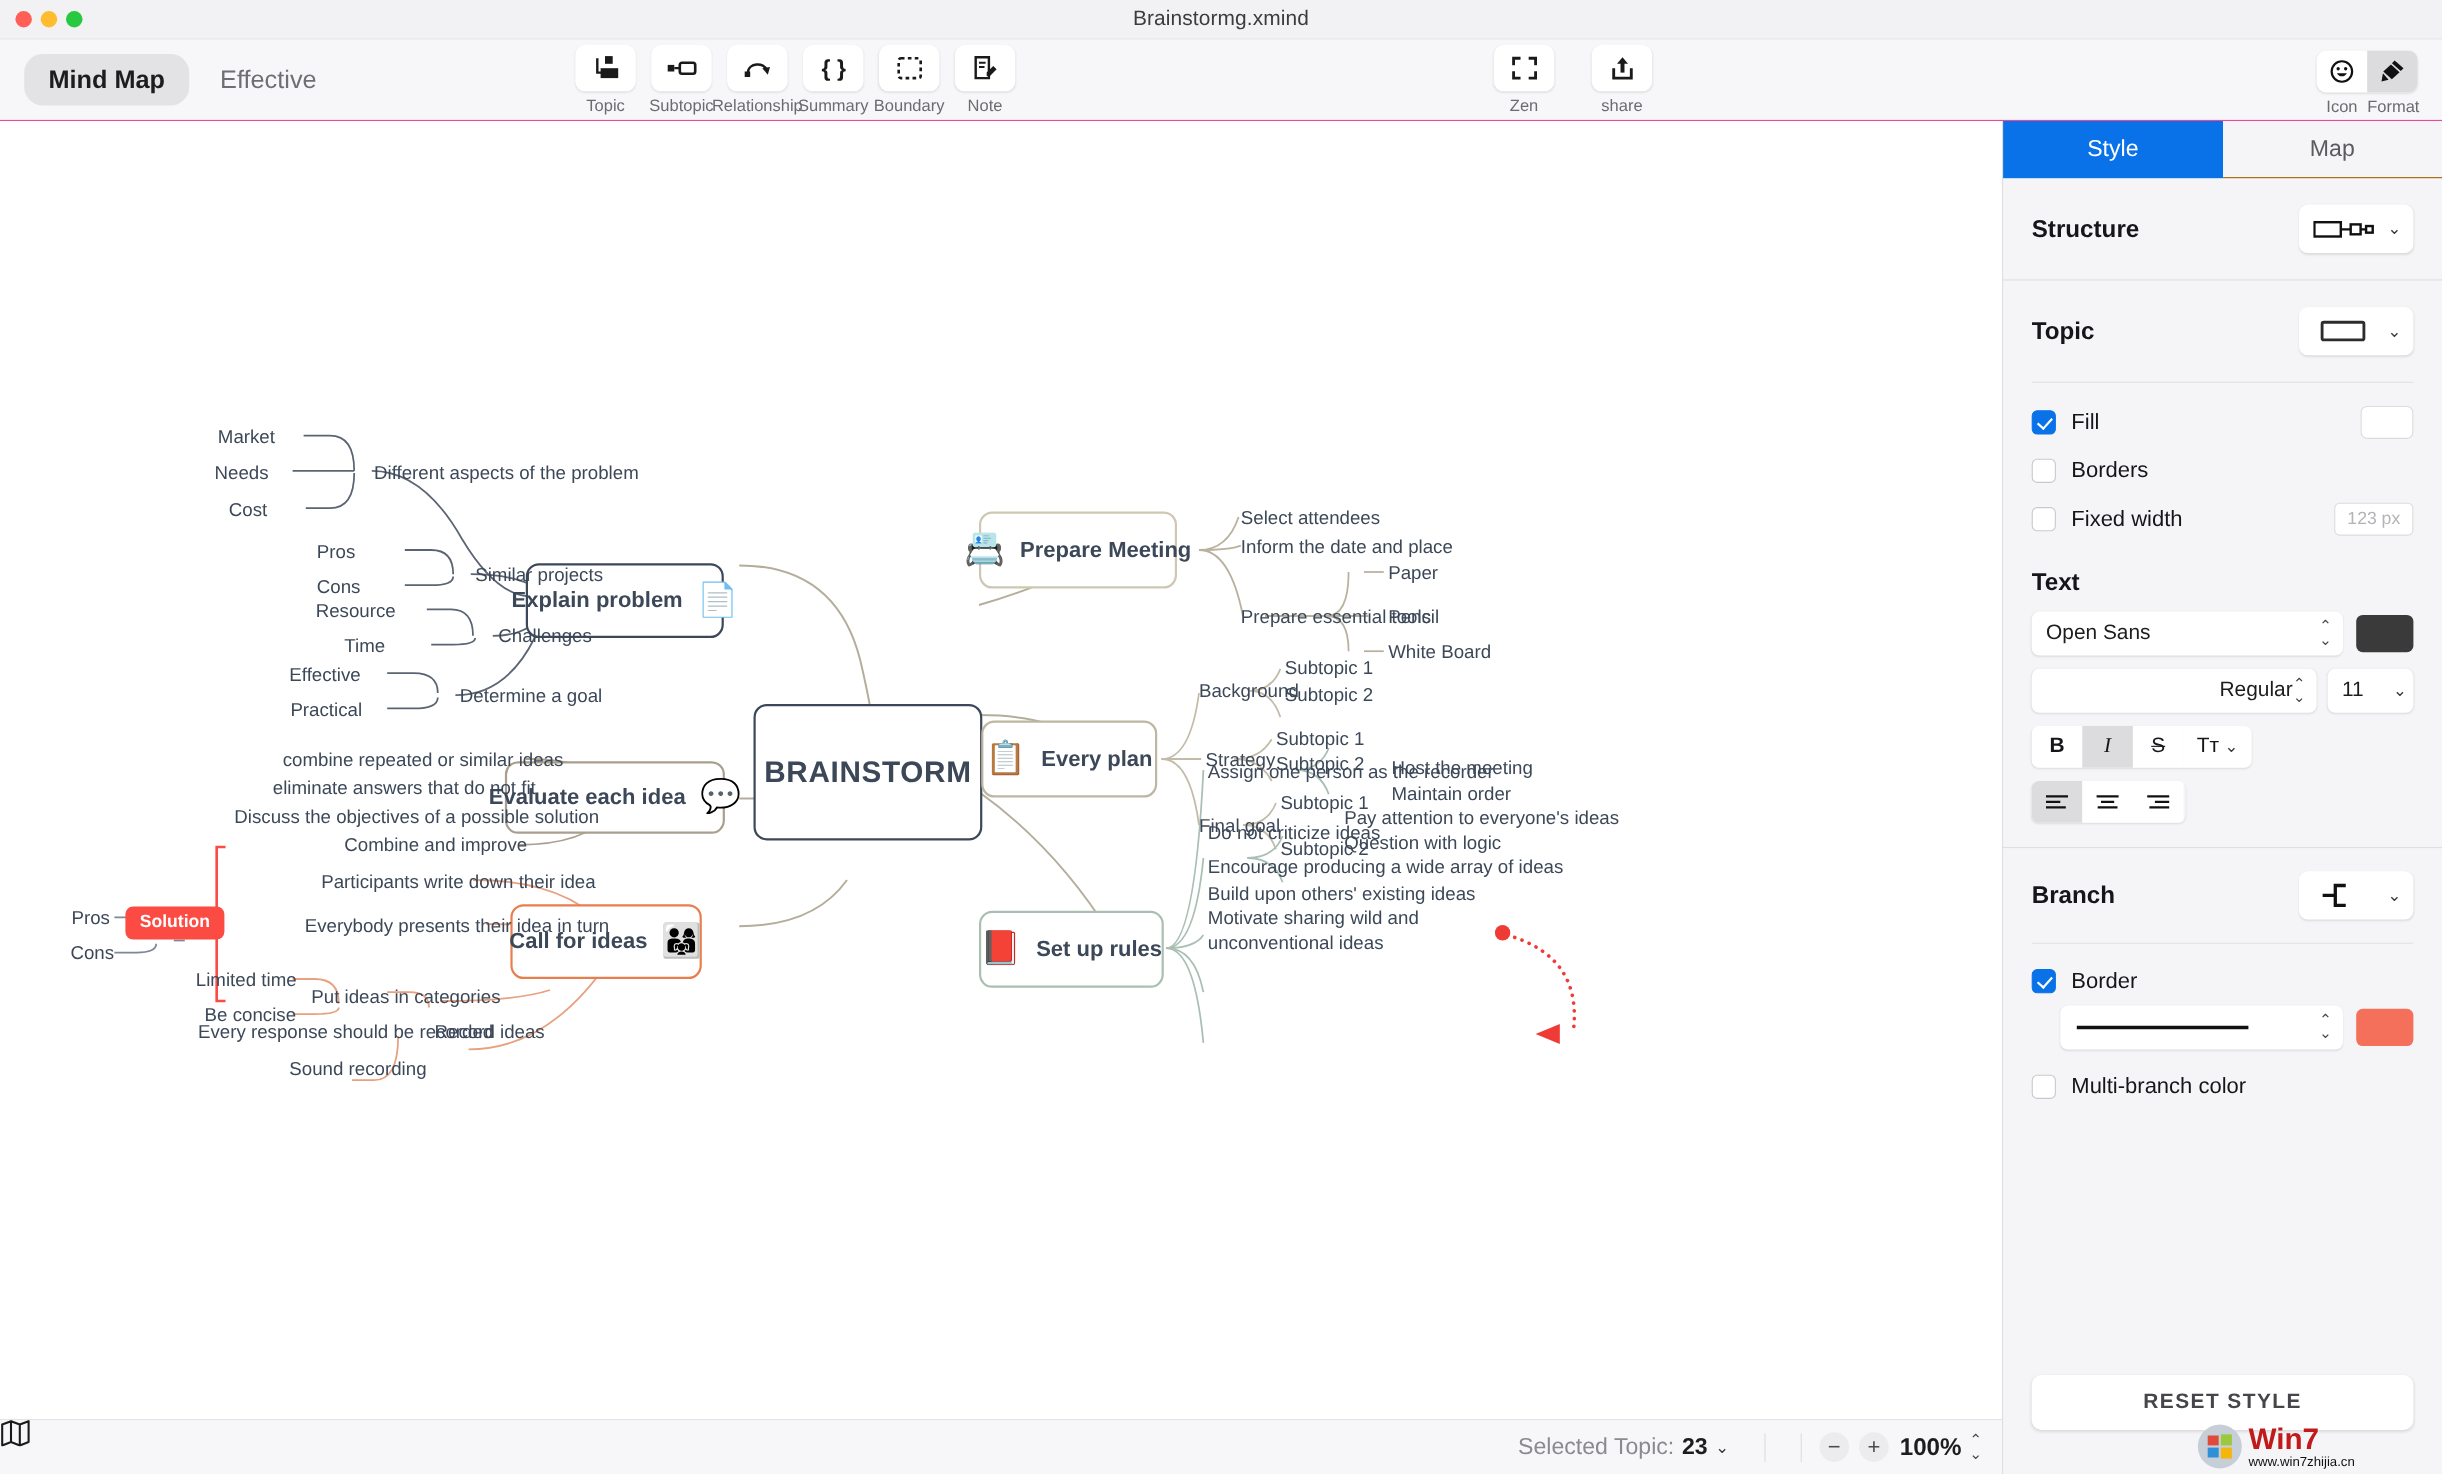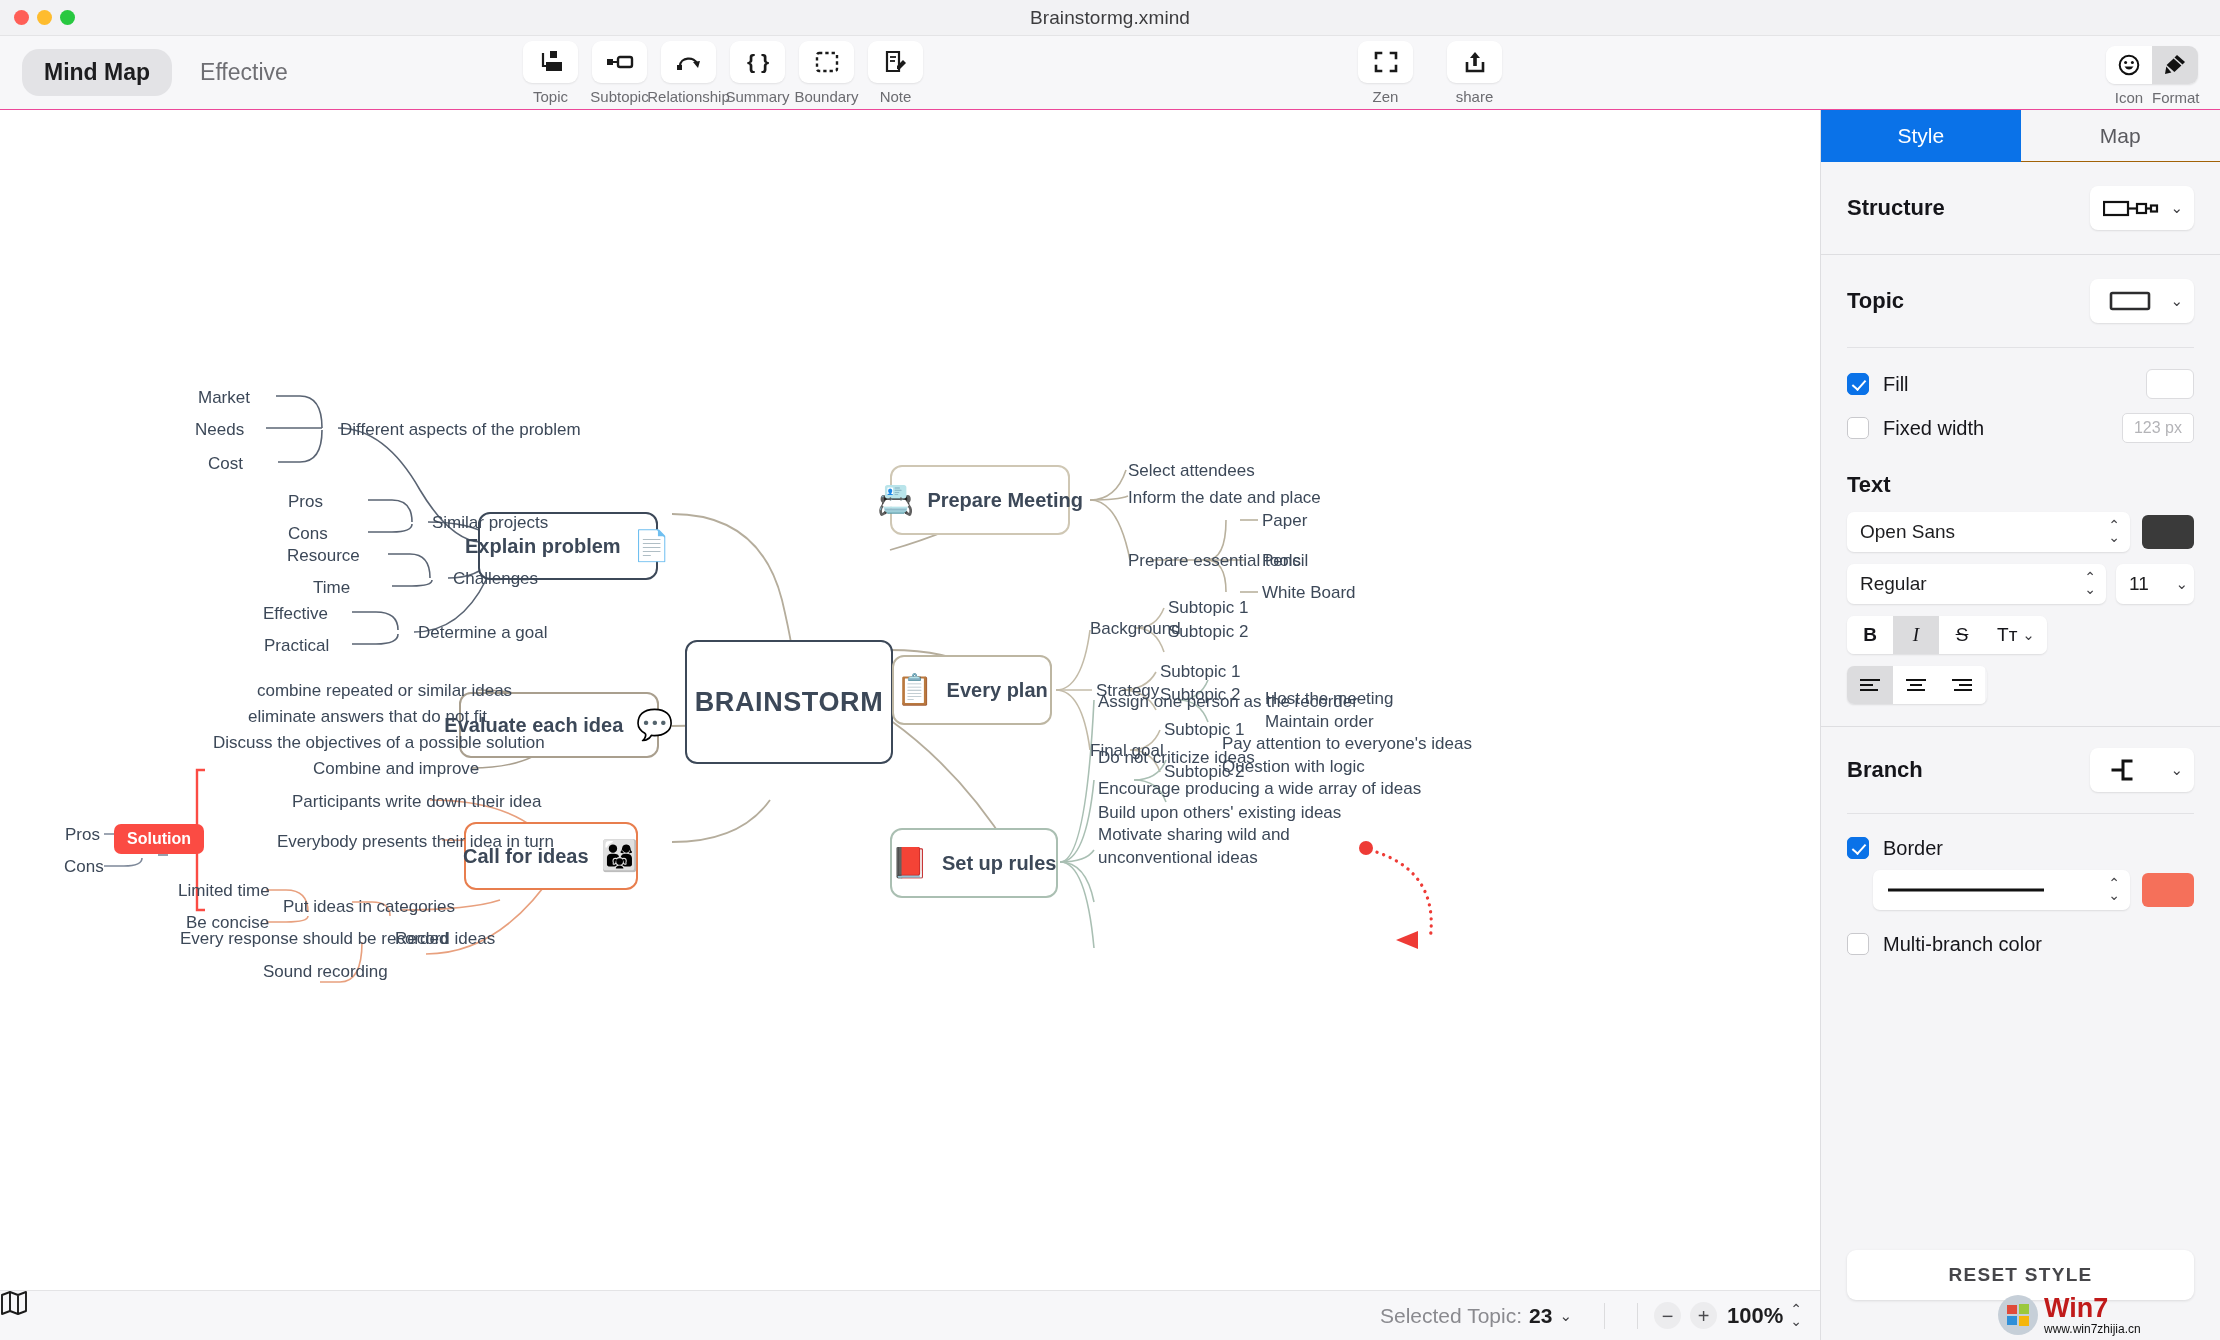--- a/index.html
+++ b/index.html
@@ -542,37 +542,41 @@
     </div>
     <div class="hr"></div>
 
     <div class="cbrow" style="margin-top:14px;">
       <div class="cb on"></div>
       <div class="cblabel">Fill</div>
       <div class="swatch"></div>
     </div>
     <div class="cbrow">
       <div class="cb"></div>
+      <div class="cblabel">Borders</div>
+    </div>
+    <div class="cbrow">
+      <div class="cb"></div>
       <div class="cblabel">Fixed width</div>
       <div class="fwbox">123 px</div>
     </div>
 
     <div style="padding:22px 26px 0 26px;">
       <div class="psec-title">Text</div>
 
       <div style="display:flex; gap:12px; align-items:center; margin-top:14px;">
         <div class="selectbox" style="flex:1;">
           <span>Open Sans</span>
           <span class="stepper">⌃<br>⌄</span>
         </div>
         <div style="width:52px; height:34px; border-radius:6px; background:#3a3a3a;"></div>
       </div>
 
       <div style="display:flex; gap:10px; align-items:center; margin-top:12px;">
-        <div class="selectbox" style="flex:1;">
+        <div class="selectbox" style="flex:1;justify-content:flex-end;">
           <span>Regular</span>
           <span class="stepper">⌃<br>⌄</span>
         </div>
         <div class="selectbox" style="width:78px; padding-right:6px;">
           <span>11</span>
           <span class="chev">⌄</span>
         </div>
       </div>
 
       <div class="btnrow" style="margin-top:12px; width:200px;">

